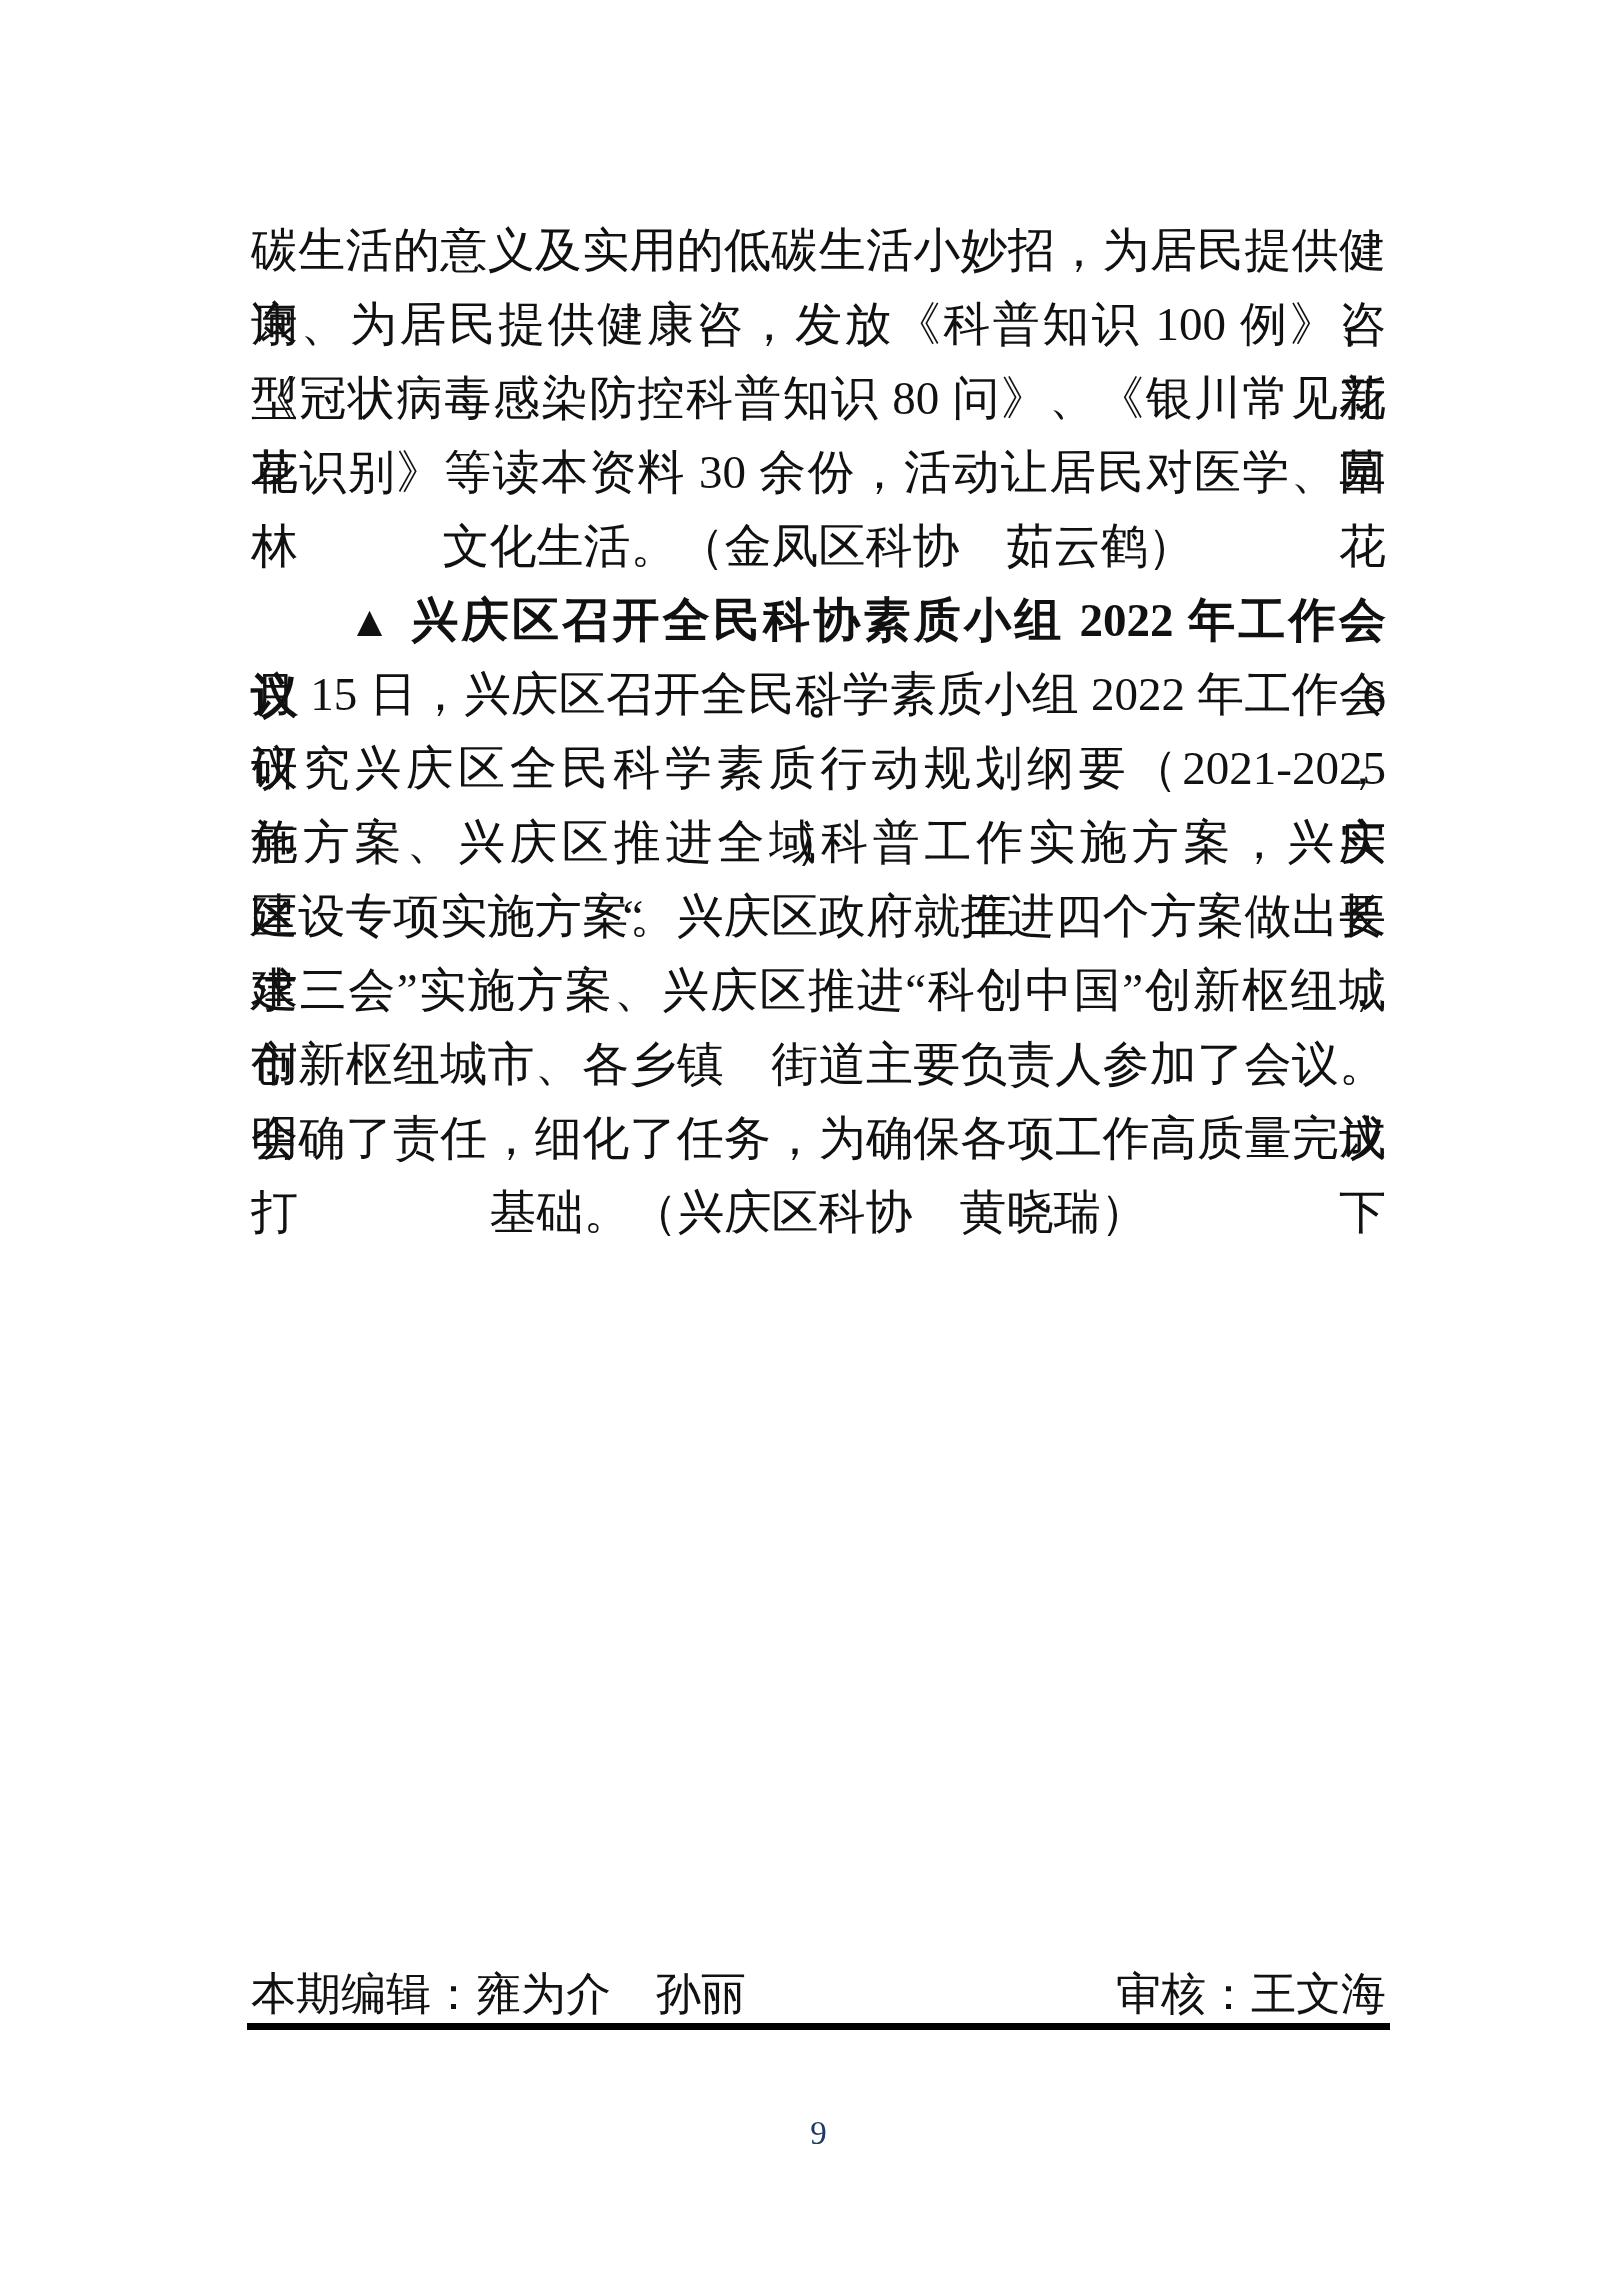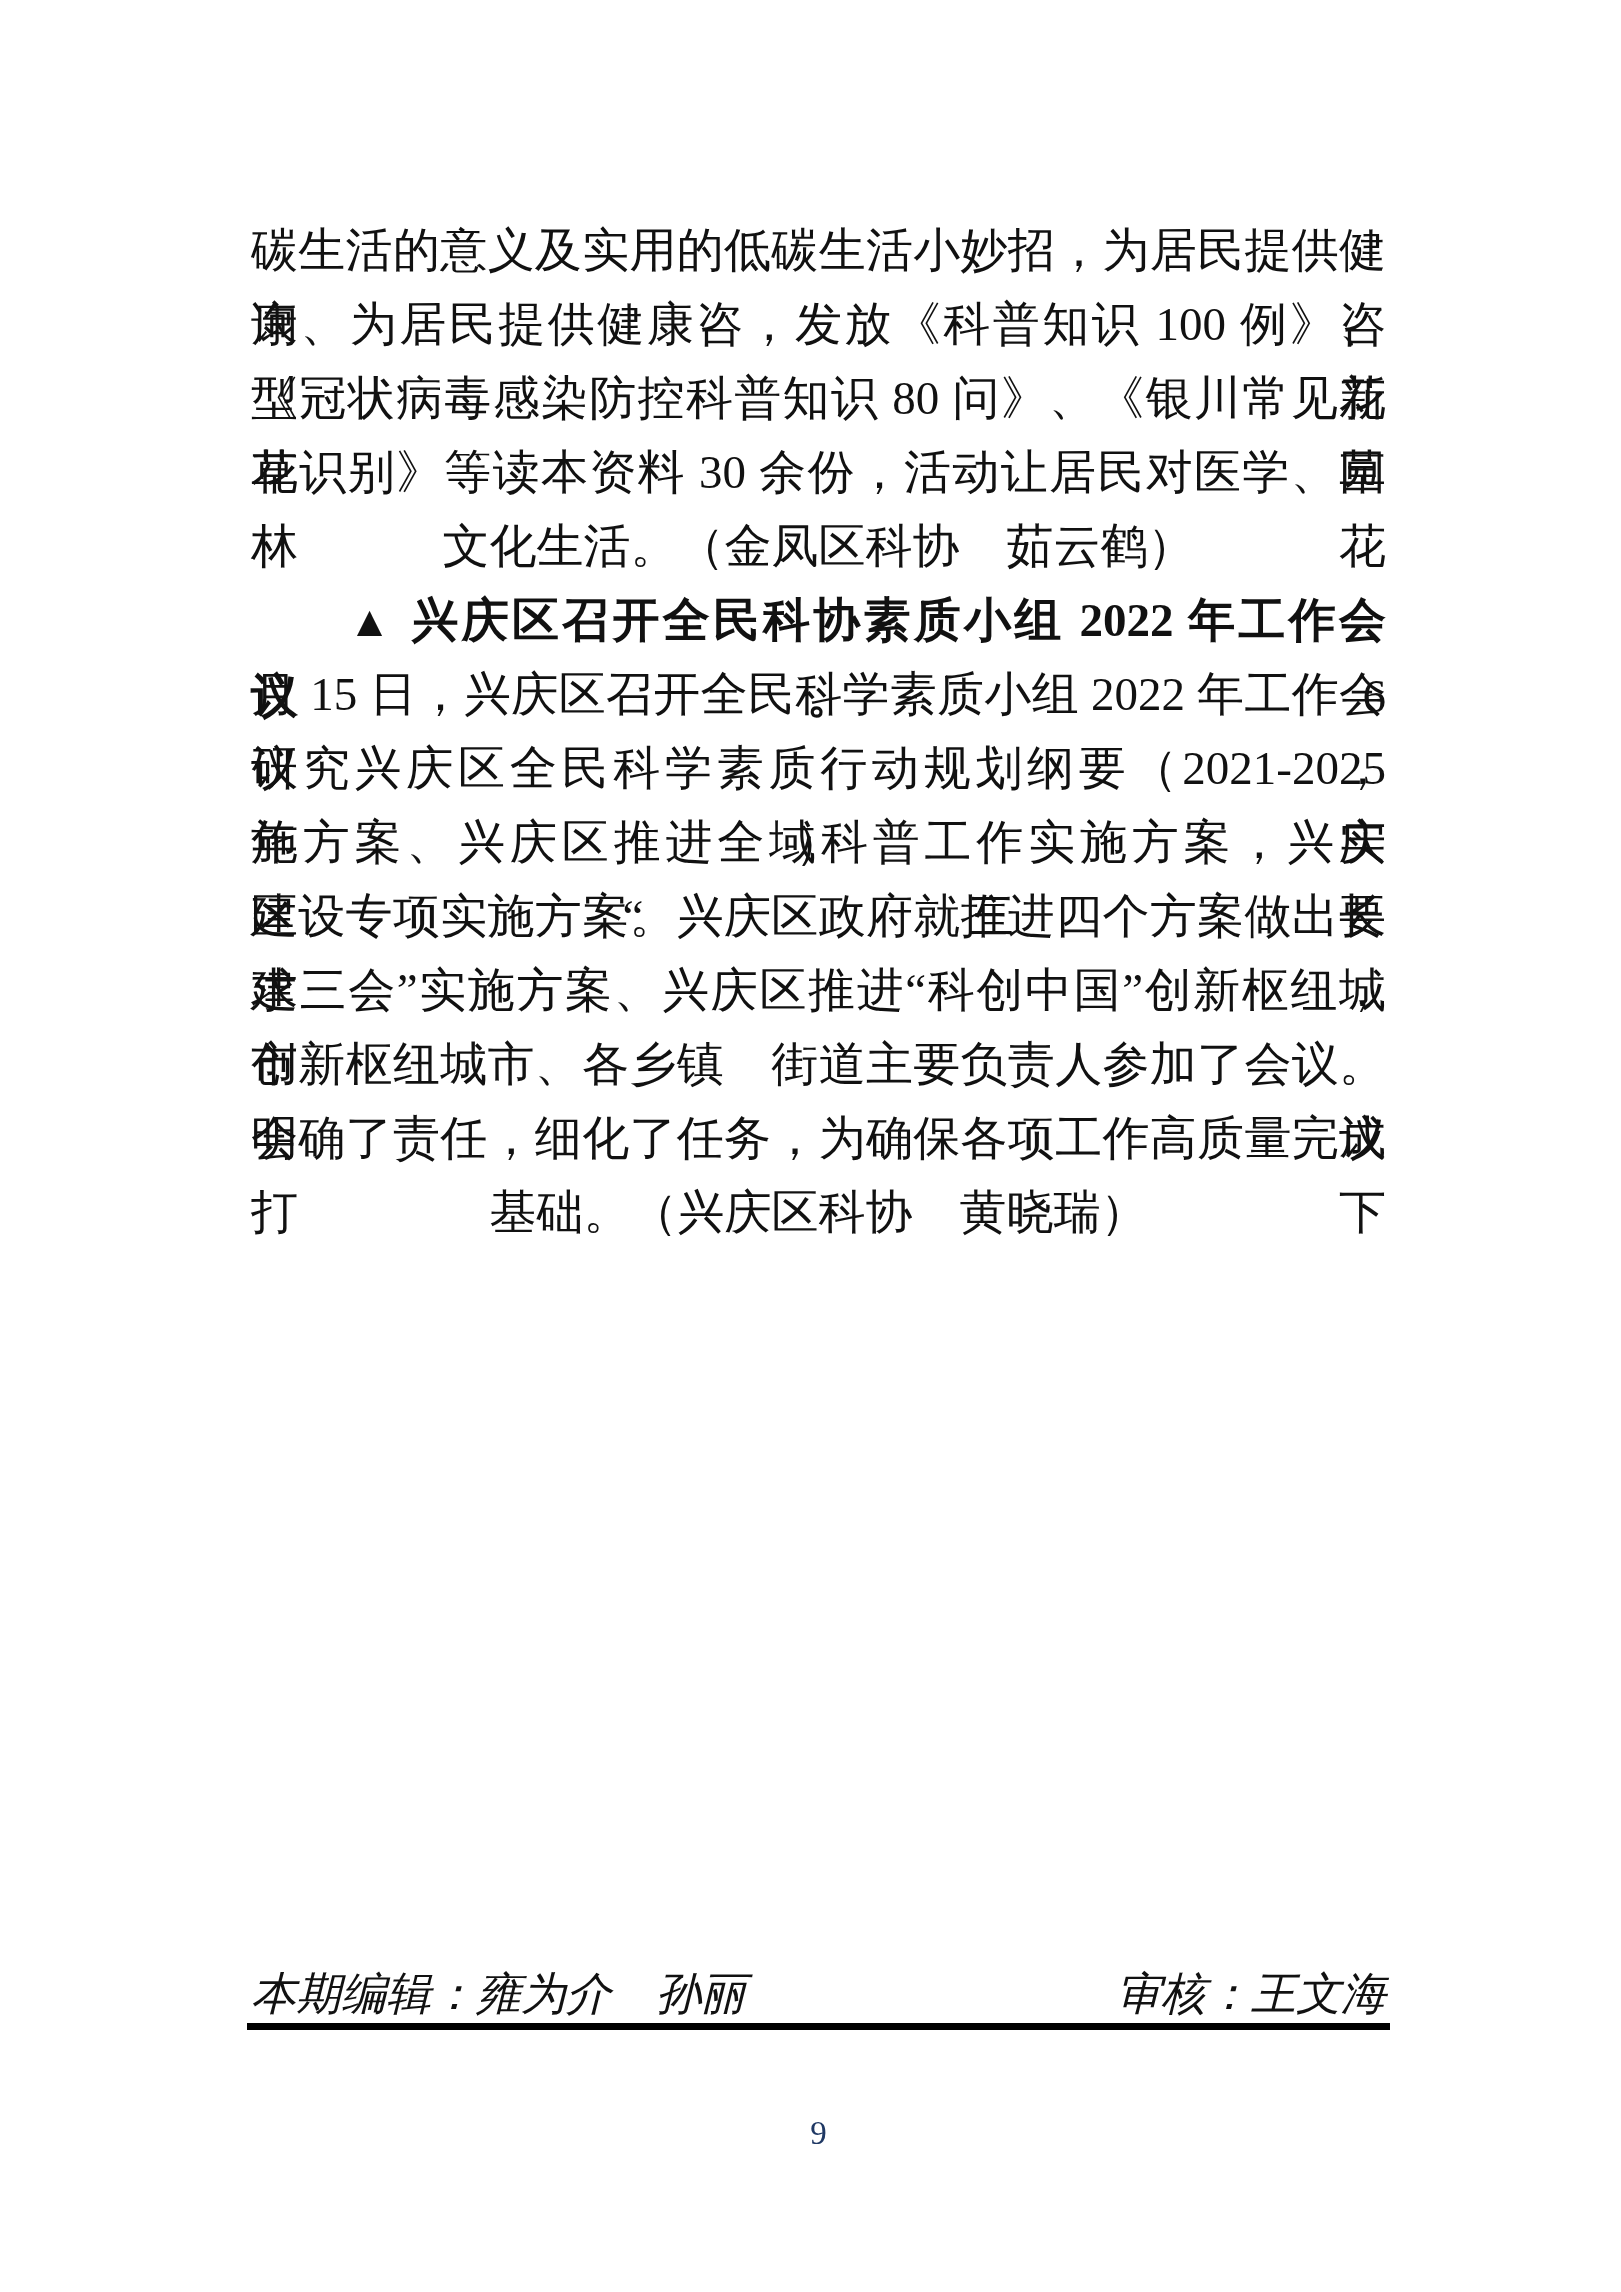--- a/index.html
+++ b/index.html
@@ -41,21 +41,20 @@
   .headline .tail { font-weight: normal; }
   .footer-row {
     position: absolute;
     left: 243px;
     right: 243px;
     top: 1966px;
     display: flex;
     justify-content: space-between;
     font-size: 45px;
     line-height: 57px;
-    font-style: italic;
   }
   .footer-rule {
     position: absolute;
     left: 239px;
     right: 239px;
     top: 2023px;
     height: 6.9px;
     background: #000000;
   }
   .page-number {

